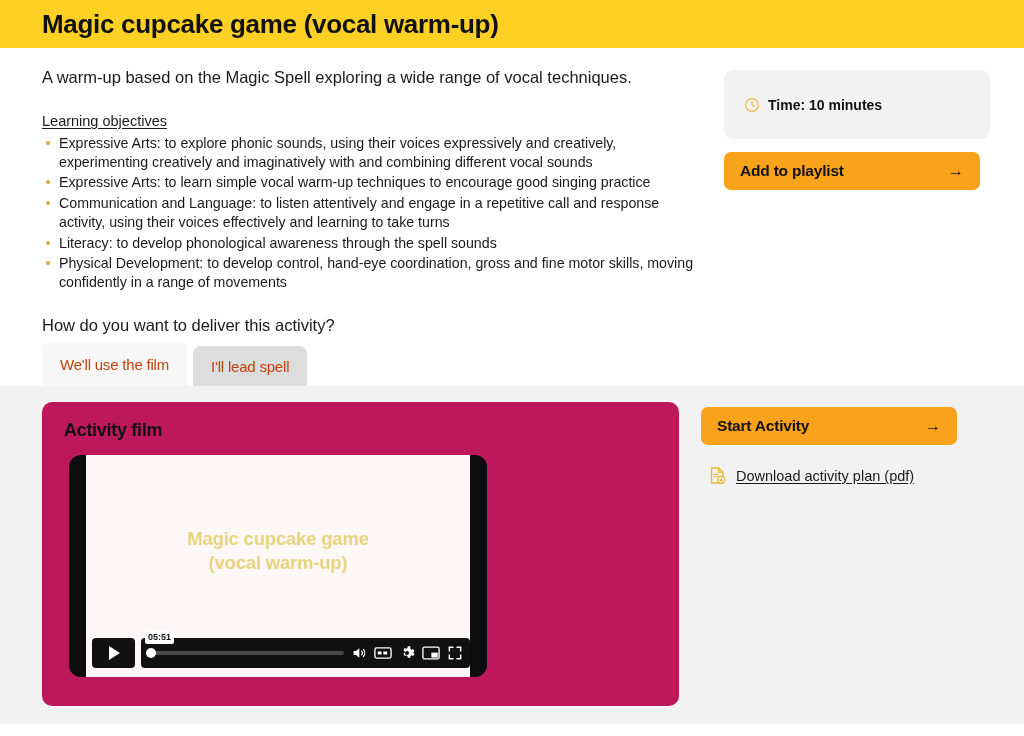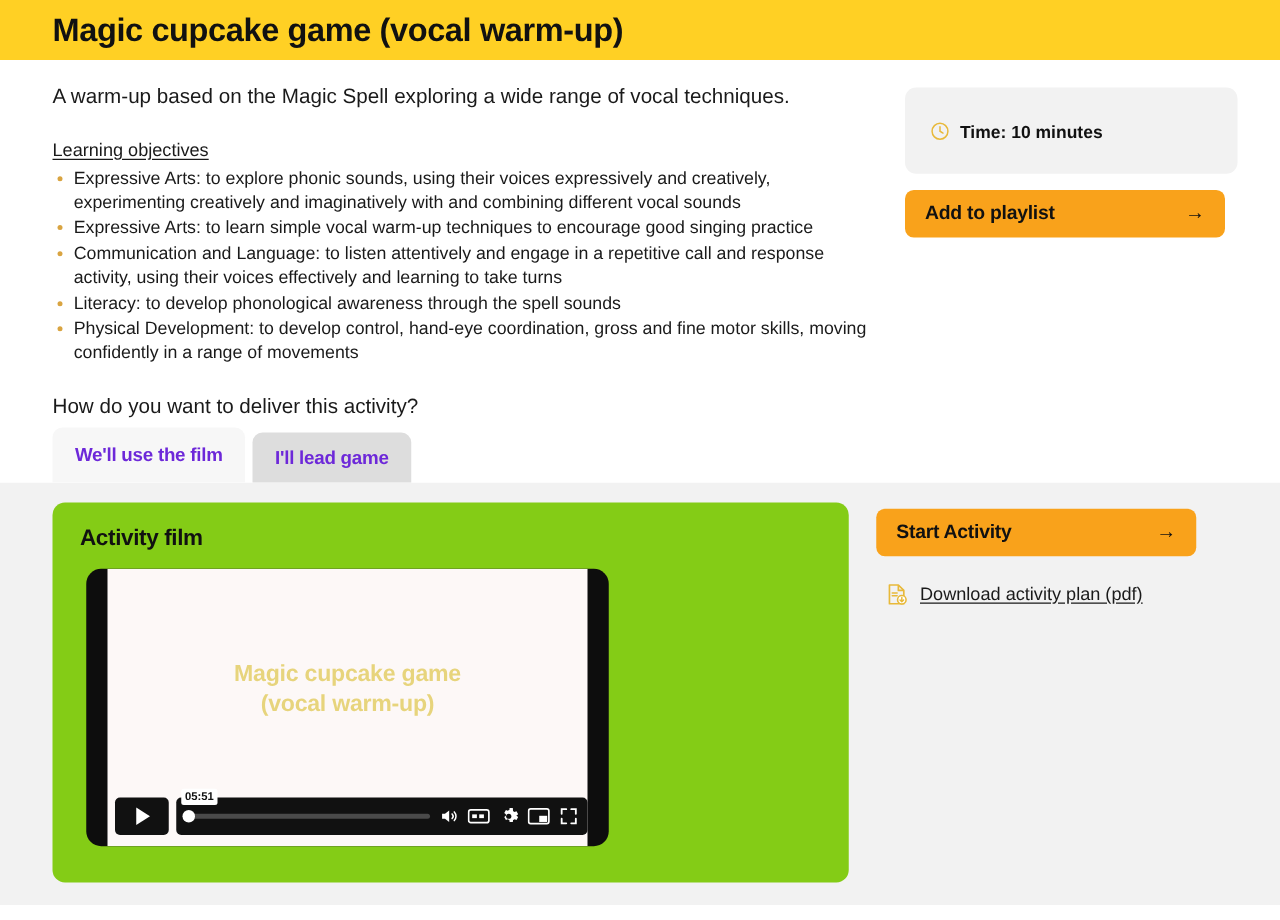--- a/index.html
+++ b/index.html
@@ -129,37 +129,37 @@
     align-items: flex-end;
     gap: 6px;
   }
   .tab {
     border: none;
     border-radius: 8px 8px 0 0;
     height: 44px;
     padding: 0 18px;
     font-family: "Liberation Sans", sans-serif;
     font-size: 15px;
-    font-weight: bold;
-    color: #6d28d9;
+    font-weight: normal;
+    color: #c2410c;
     cursor: pointer;
     letter-spacing: -0.2px;
   }
   .tab.active { background: #f7f7f7; }
   .tab.inactive { background: #dddddd; height: 40px; }
 
   
   .lower-section {
     background: #f2f2f2;
     height: 338px;
     padding: 16px 34px 0 42px;
     display: flex;
   }
   .film-card {
-    background: #84cc16;
+    background: #be185d;
     border-radius: 10px;
     width: 637px;
     height: 304px;
     padding: 18px 20px 0 20px;
   }
   .film-card-title {
     font-size: 18px;
     font-weight: bold;
     color: #111111;
     margin: 0 0 14px 2px;
@@ -322,21 +322,21 @@
       <button class="cta-btn">
         <span class="cta-label">Add to playlist</span>
         <span class="cta-arrow">→</span>
       </button>
     </div>
 
   </div>
 
   <div class="tabs">
     <button class="tab active">We'll use the film</button>
-    <button class="tab inactive">I'll lead game</button>
+    <button class="tab inactive">I'll lead spell</button>
   </div>
 </div>
 
 <div class="lower-section">
 
   <div class="film-card">
     <div class="film-card-title">Activity film</div>
 
     <div class="video-wrap">
       <div class="video-screen">

